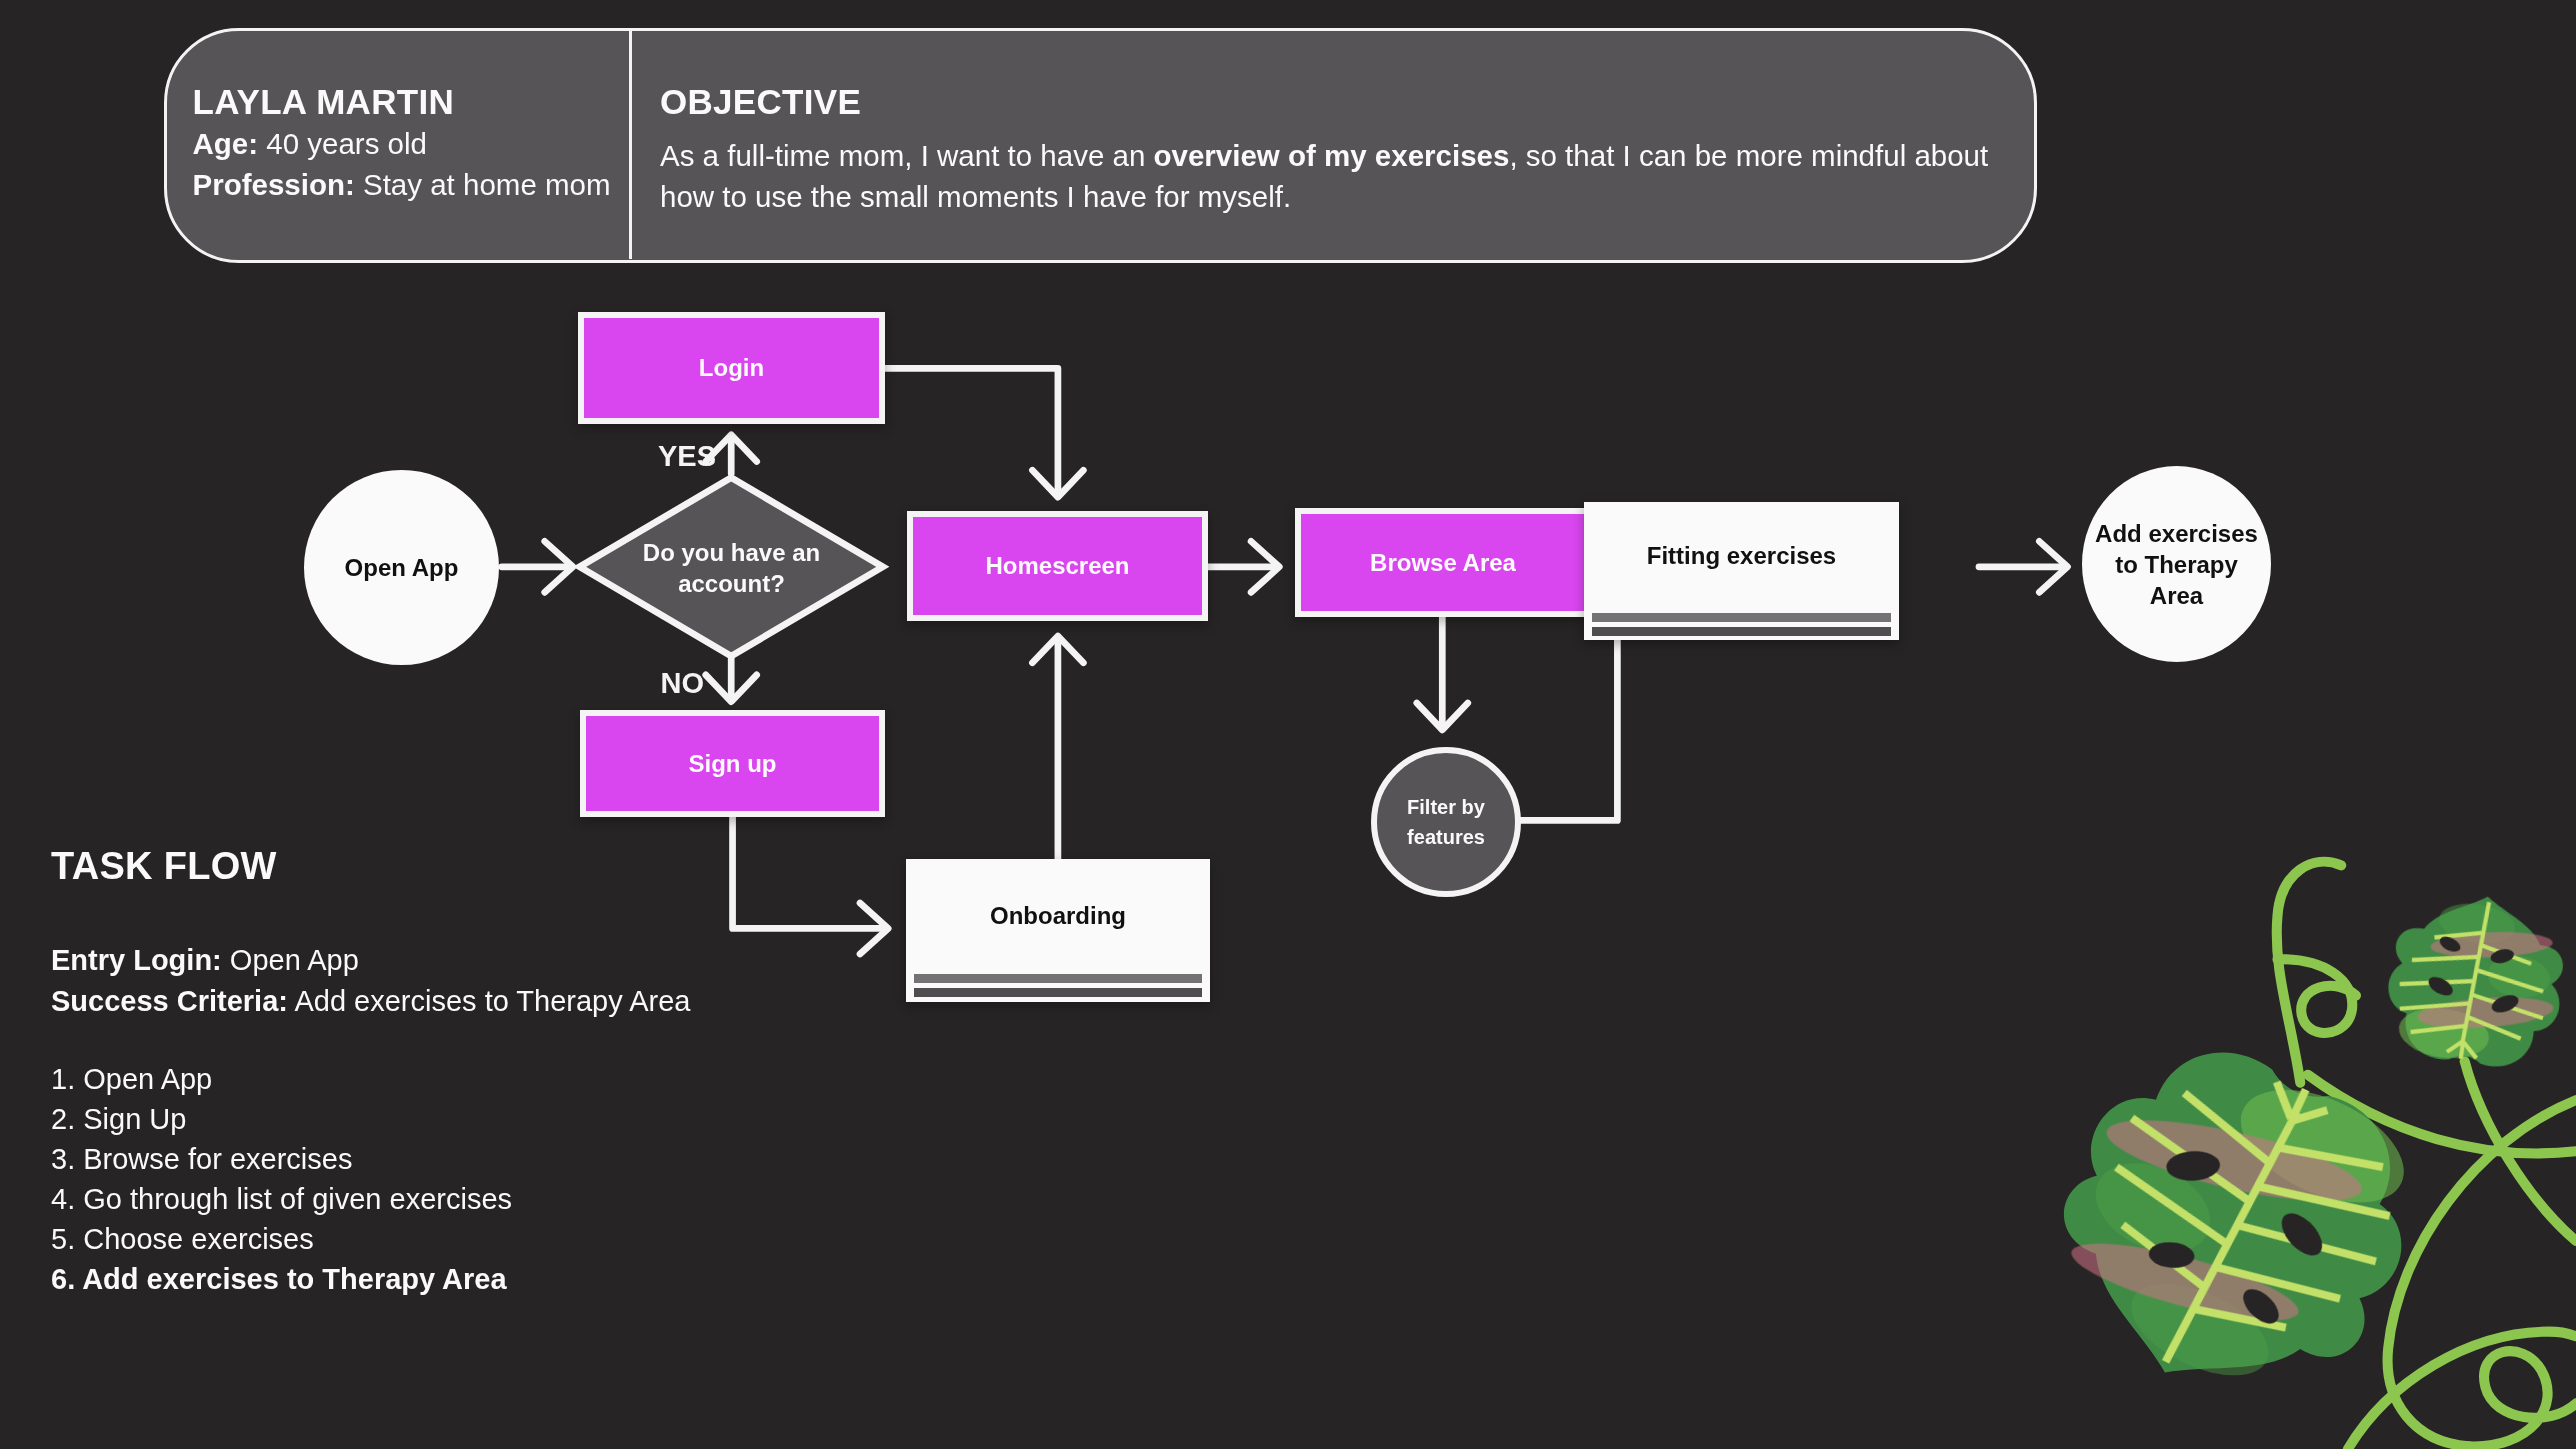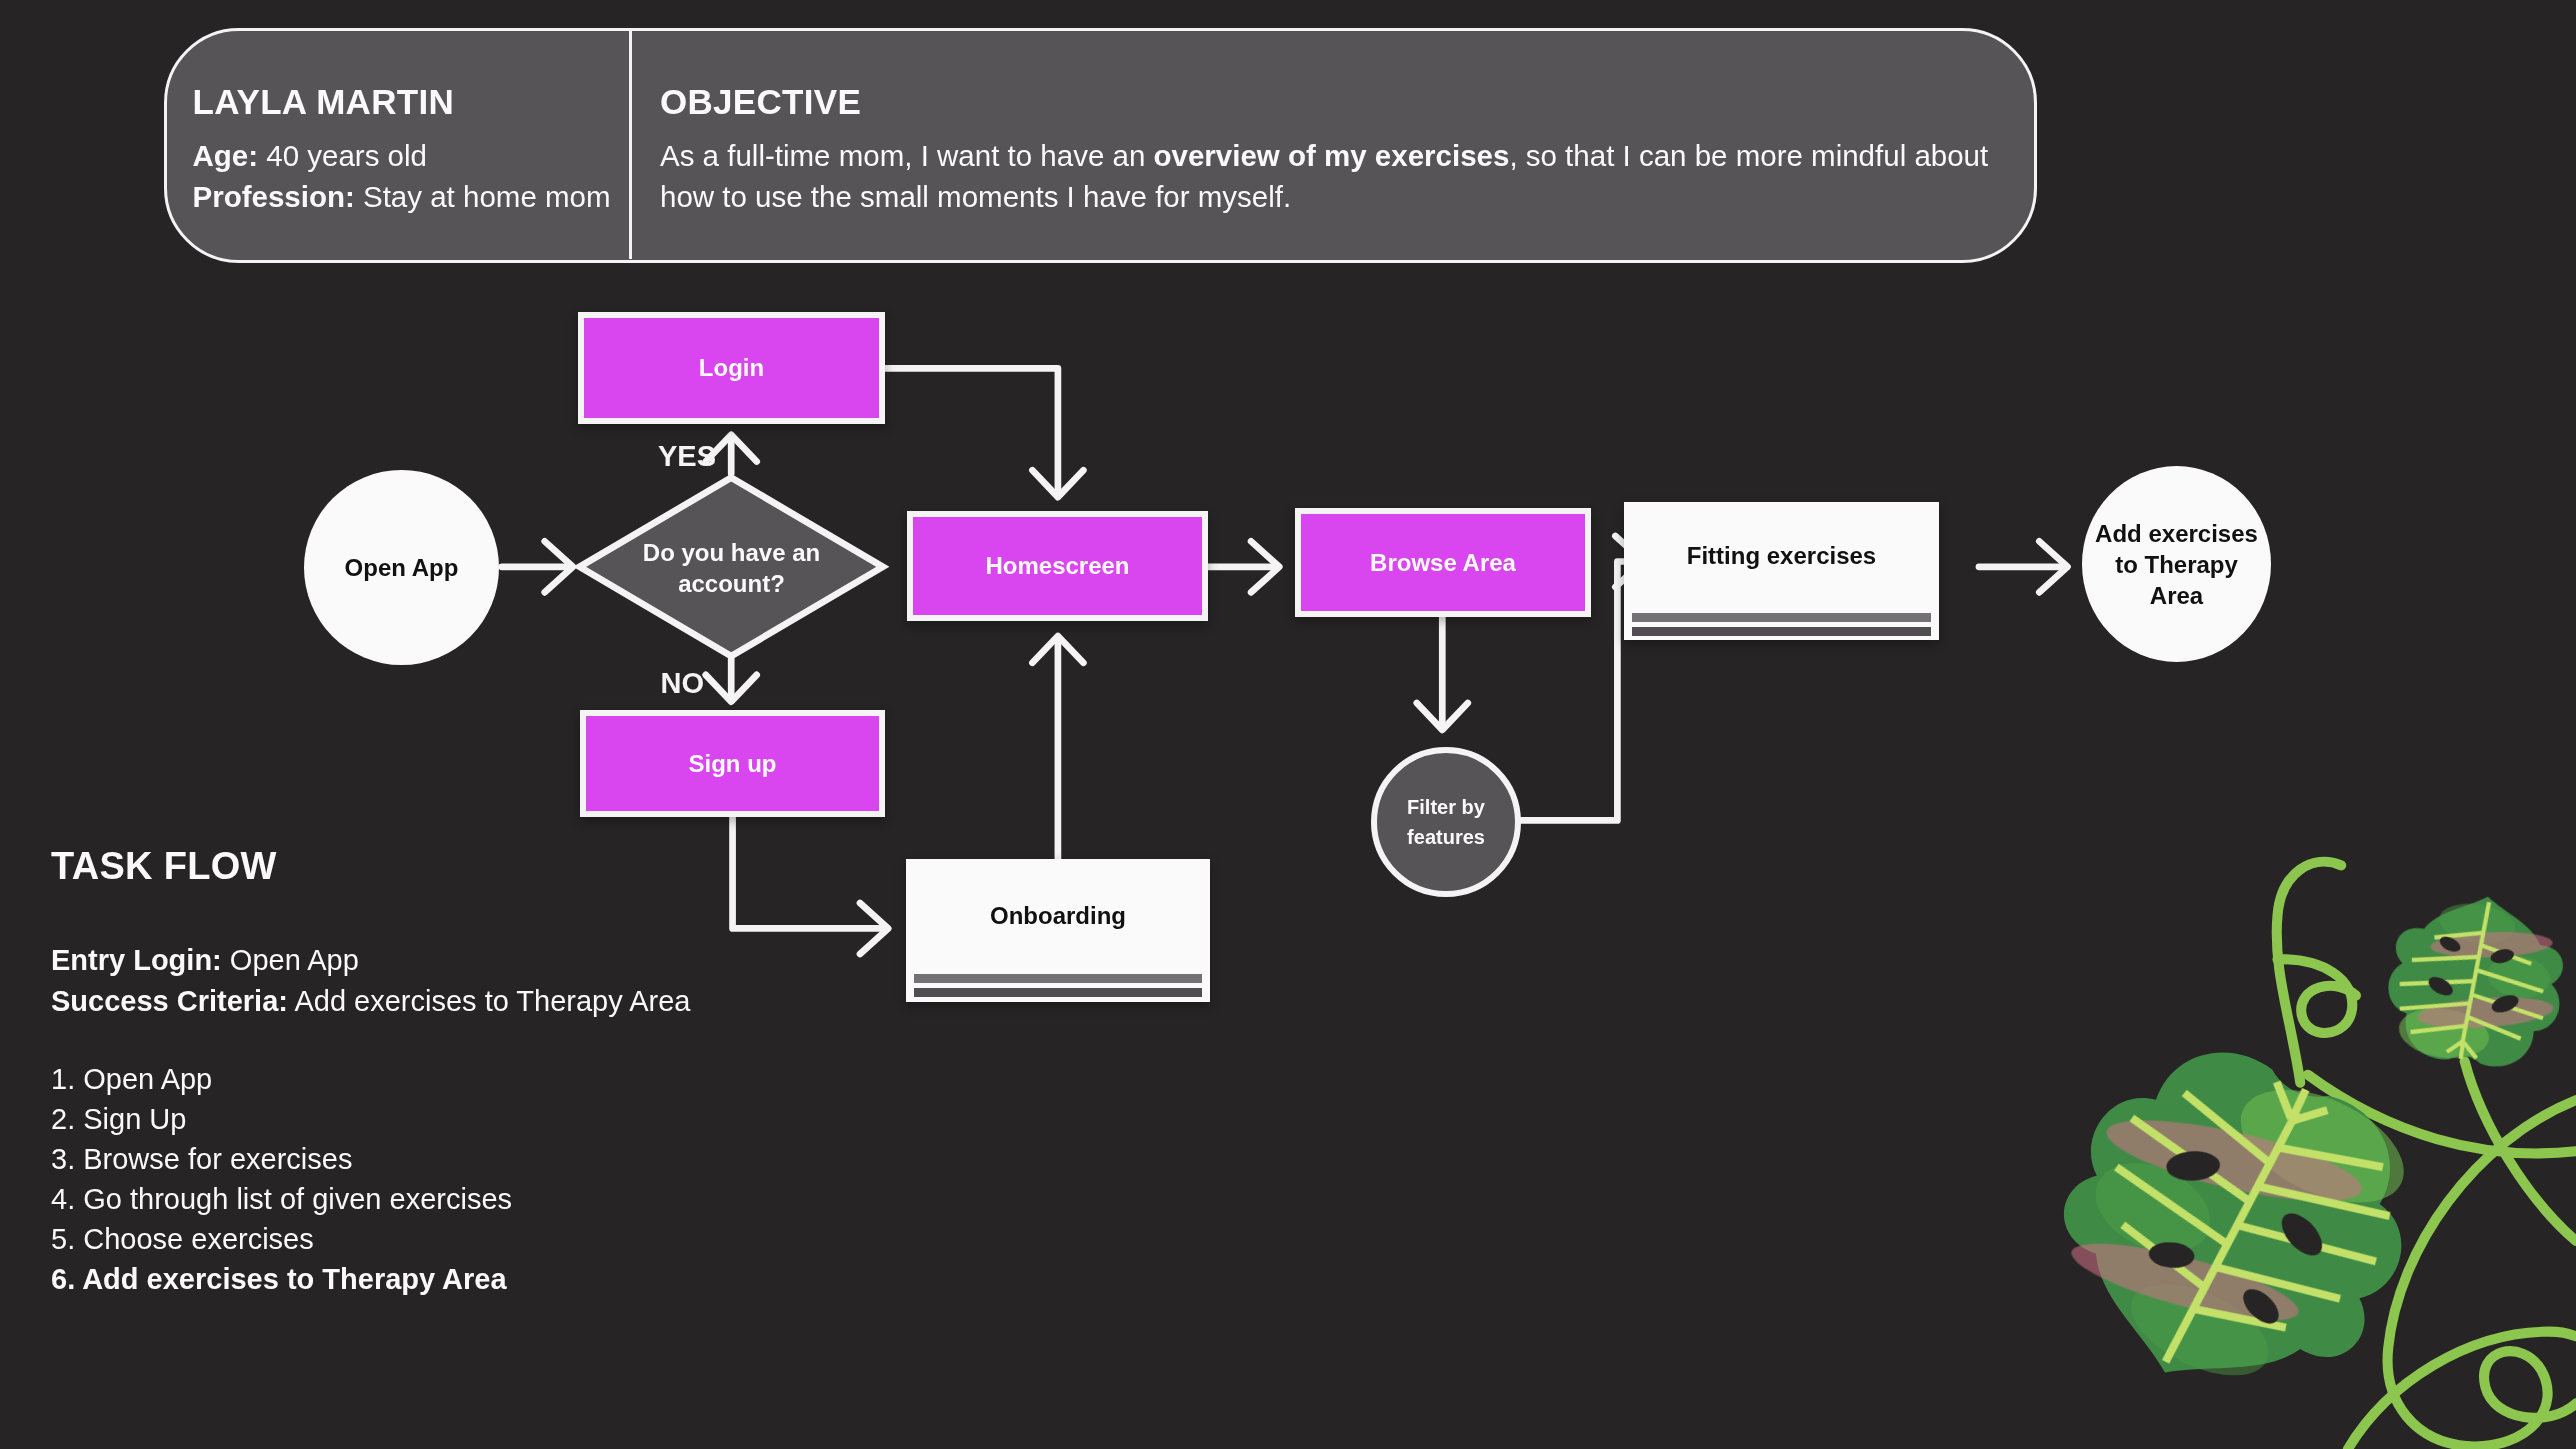--- a/index.html
+++ b/index.html
@@ -19,21 +19,21 @@
   }
   .card-divider {
     position: absolute; left: 462px; top: 0; width: 3.4px; height: 228px; background: #f5f4f4;
   }
   .card-h {
     font-size: 35px; font-weight: bold; letter-spacing: 0.3px; line-height: 42px; color: #fafafa;
   }
   .card-line { font-size: 29.5px; line-height: 41px; color: #fafafa; font-weight: normal; }
   .card-line b { font-weight: bold; }
   .persona-left  { position: absolute; left: 25.5px;  top: 50px; width: 423px; }
-  .persona-left .card-h { margin-bottom: 12px; }
+  .persona-left .card-h { margin-bottom: 0; }
   .persona-right { position: absolute; left: 493px; top: 50px; width: 1335px; }
   .persona-right .card-h { margin-bottom: 12px; }
 
   
   .gray-box {
     position: absolute; background: #d946ef; border: 6px solid #f5f4f4;
     display: flex; align-items: center; justify-content: center;
     font-size: 24px; font-weight: bold; color: #fafafa; text-align: center;
     box-shadow: 0 4px 10.7px rgba(0,0,0,0.30);
   }
@@ -201,21 +201,21 @@
   </div>
 
   <div class="gray-box" style="left:1295px; top:508px; width:296px; height:109px;">
     <span>Browse Area</span>
   </div>
 
   <div class="gray-box" style="left:580px; top:710px; width:305px; height:107px;">
     <span>Sign up</span>
   </div>
 
-  <div class="white-box" style="left:1624px; top:502px; width:315px; height:138px;">
+  <div class="white-box" style="left:1584px; top:502px; width:315px; height:138px;">
     <div class="wb-label">
         <span>Fitting exercises</span>
       </div>
     <div class="stripe s1" style="bottom:18px;"></div>
     <div class="stripe s2" style="bottom:4px;"></div>
   </div>
 
   <div class="white-box" style="left:906px; top:859px; width:304px; height:143px;">
     <div class="wb-label" style="height:113px;">
         <span>Onboarding</span>

